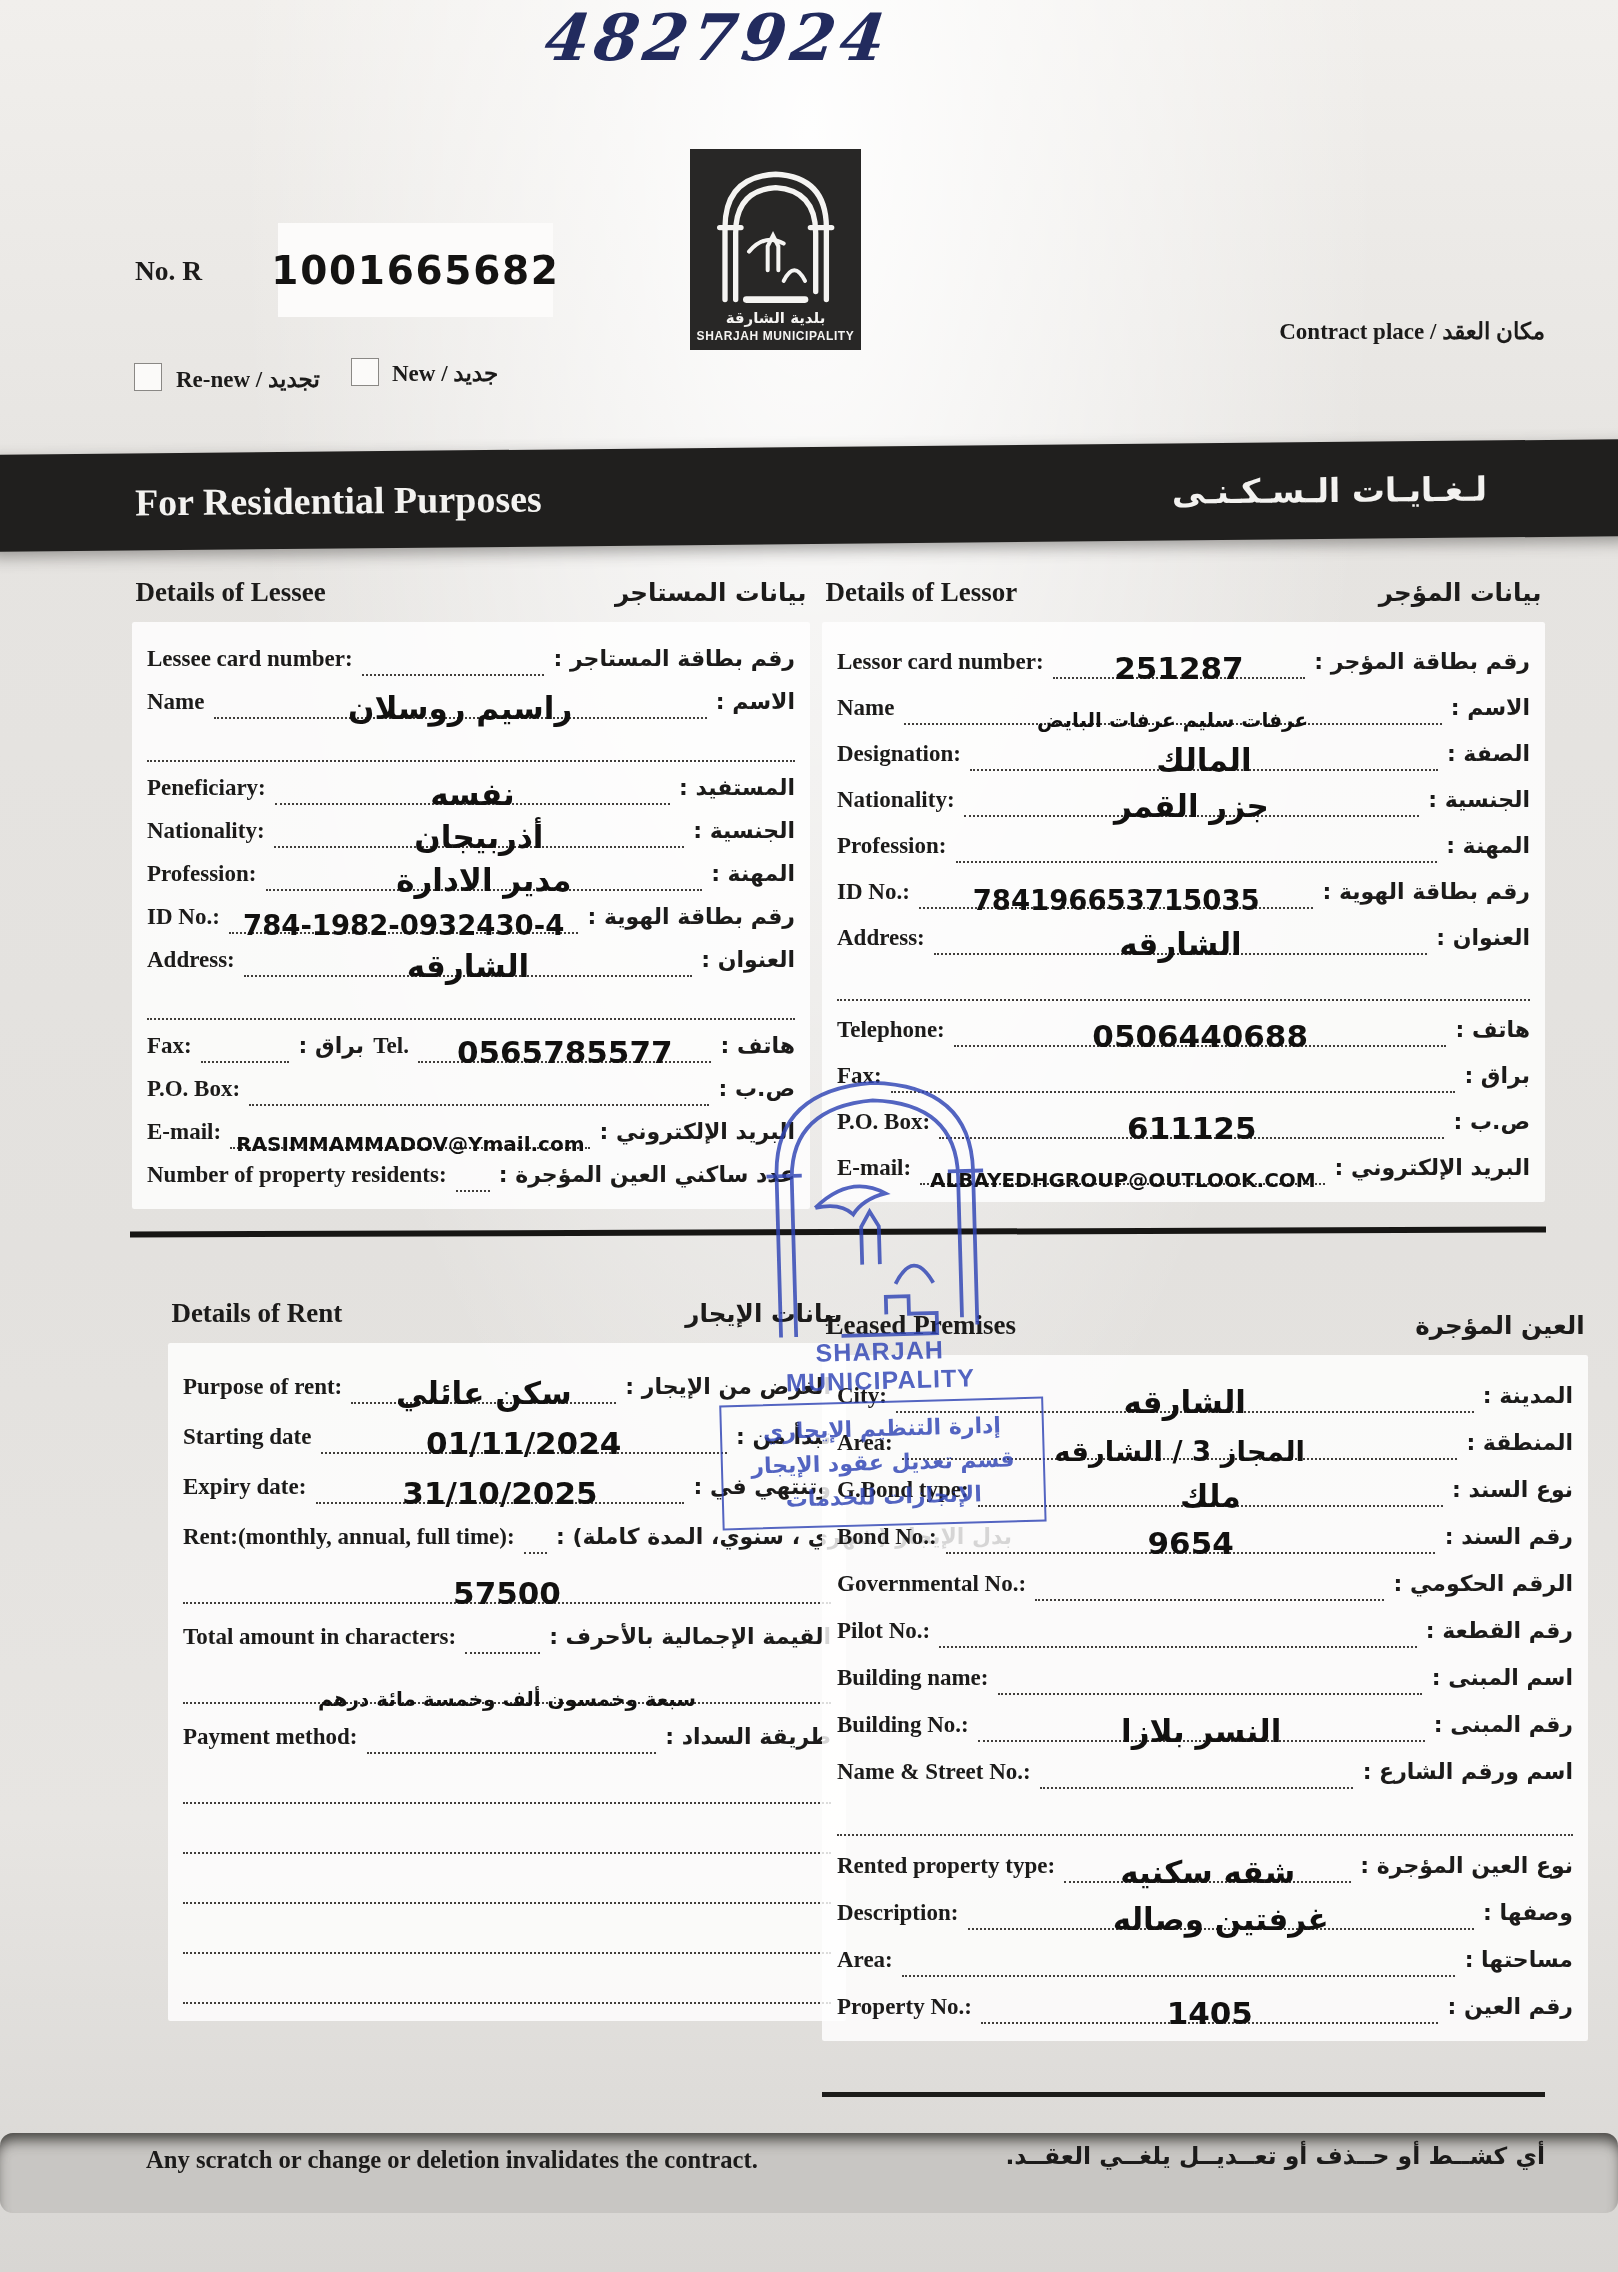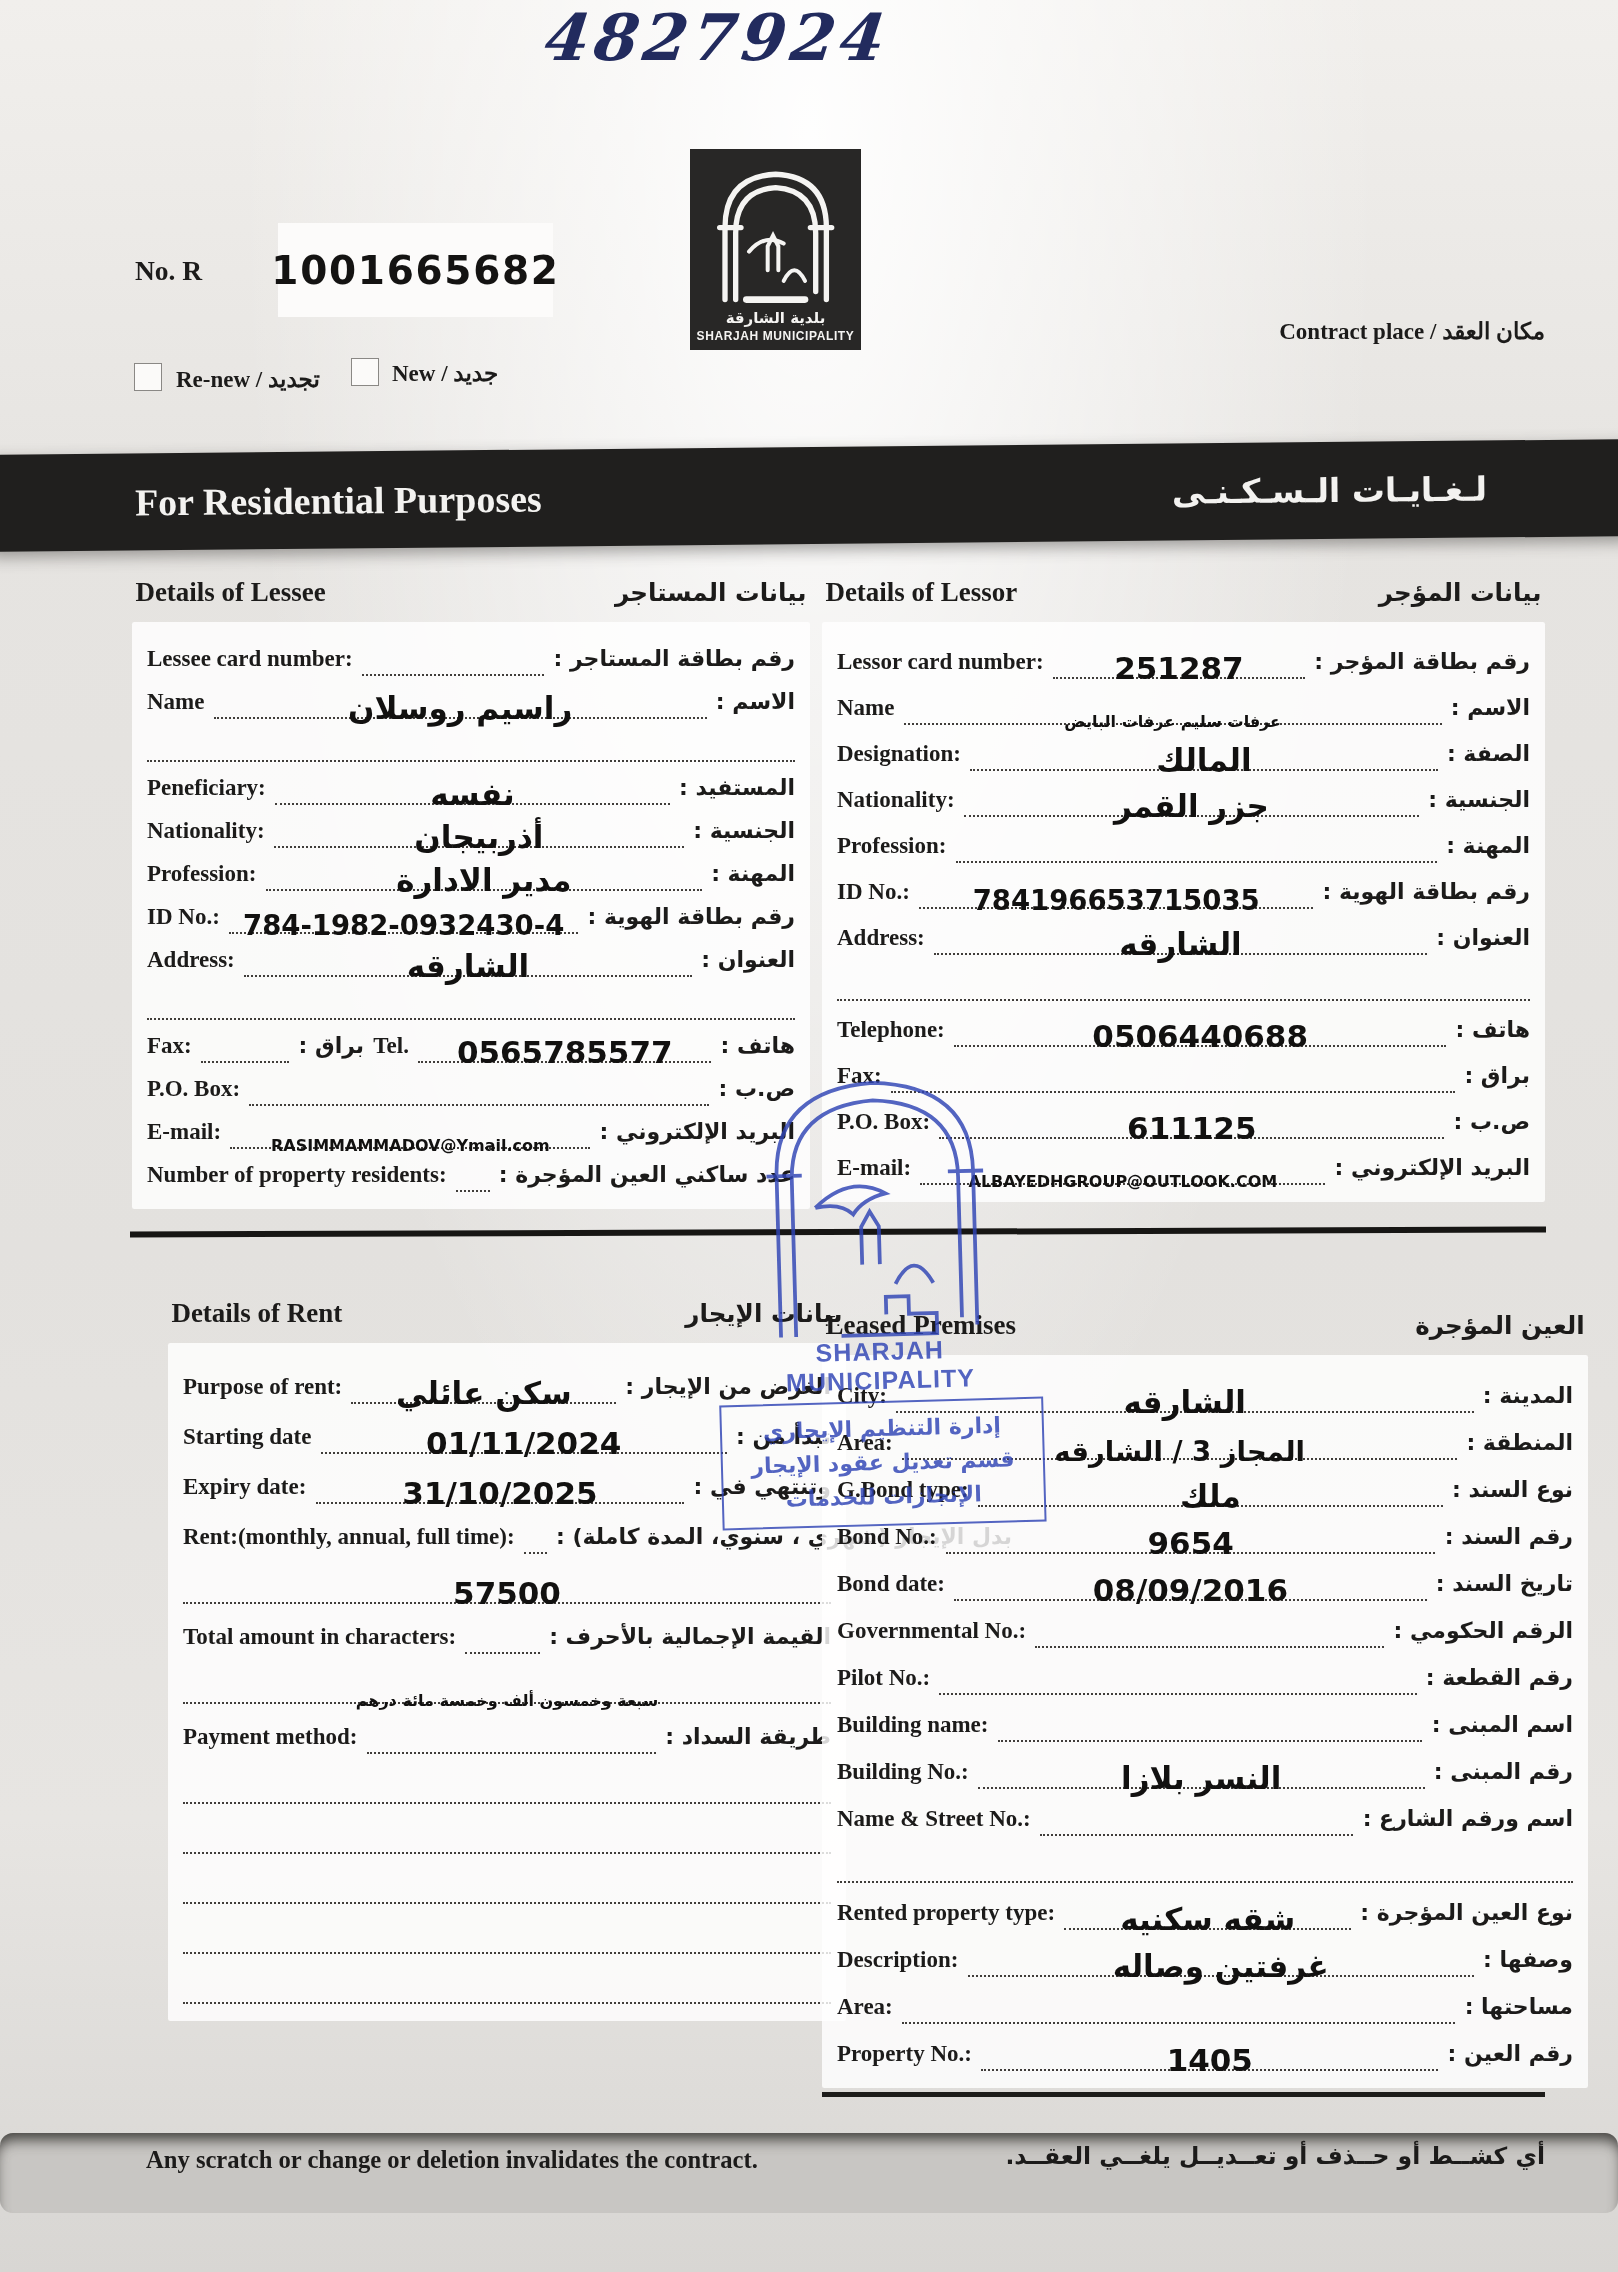--- a/index.html
+++ b/index.html
@@ -38,21 +38,21 @@
   .sec-title{display:flex;justify-content:space-between;align-items:baseline;margin:0 3.4px 13.7px;}
   .t-en{font:700 27px "Liberation Serif",serif;}
   .t-ar{font:700 24.6px "DejaVu Sans",sans-serif;direction:rtl;}
   .rows{background:rgba(255,255,255,.82);padding:11.4px 15px 17px;border-radius:2.3px;}
   .row{display:flex;align-items:flex-end;height:var(--rh);column-gap:9.2px;text-align:right;}
   .en{font:700 23px/1.1 "Liberation Serif",serif;white-space:nowrap;padding-bottom:4.6px;}
   .ar{font:700 22px/1.15 "DejaVu Sans",sans-serif;white-space:nowrap;direction:rtl;padding-bottom:4.6px;}
   .fill{flex:1 1 auto;border-bottom:2.3px dotted #403d3a;display:flex;justify-content:center;min-width:23px;}
   .val{font:700 31px/1 "DejaVu Sans",sans-serif;transform:translateY(6.9px);unicode-bidi:plaintext;
     white-space:nowrap;color:#121110;}
-  .val.md{font-size:27.5px;} .val.sm{font-size:16px;}
+  .val.md{font-size:27.5px;} .val.sm{font-size:20px;}
   .sec.lessee{left:132px;top:577px;width:678px;--rh:43px;}
   .sec.lessor{left:822px;top:577px;width:723px;--rh:46px;}
   .sec.rent{left:132px;top:1298px;width:678px;padding-left:36px;--rh:50px;}
   .sec.prem{left:822px;top:1310px;width:766px;--rh:47px;}
   .sep{position:absolute;left:130px;top:1229px;width:1416px;height:5.7px;background:#171614;transform:rotate(-0.2deg);}
   .prem-end{position:absolute;left:822px;top:2092px;width:723px;height:5.1px;background:#1d1c1a;}
   
   .stamp{position:absolute;left:716px;top:1050px;width:324px;color:#2f44b5;opacity:.82;
     transform:rotate(-1.6deg);pointer-events:none;z-index:6;text-align:center;}
   .stamp svg{width:252px;display:block;margin:0 auto;}
@@ -407,27 +407,20 @@
           <span class="ar">نوع السند :</span>
         </div>
         <div class="row">
           <span class="en">Bond No.:</span>
           <span class="fill">
             <span class="val">9654</span>
           </span>
           <span class="ar">رقم السند :</span>
         </div>
         <div class="row">
-          <span class="en">Bond date:</span>
-          <span class="fill">
-            <span class="val">08/09/2016</span>
-          </span>
-          <span class="ar">تاريخ السند :</span>
-        </div>
-        <div class="row">
           <span class="en">Governmental No.:</span>
           <span class="fill">
             <span class="val">&nbsp;</span>
           </span>
           <span class="ar">الرقم الحكومي :</span>
         </div>
         <div class="row">
           <span class="en">Pilot No.:</span>
           <span class="fill">
             <span class="val">&nbsp;</span>

